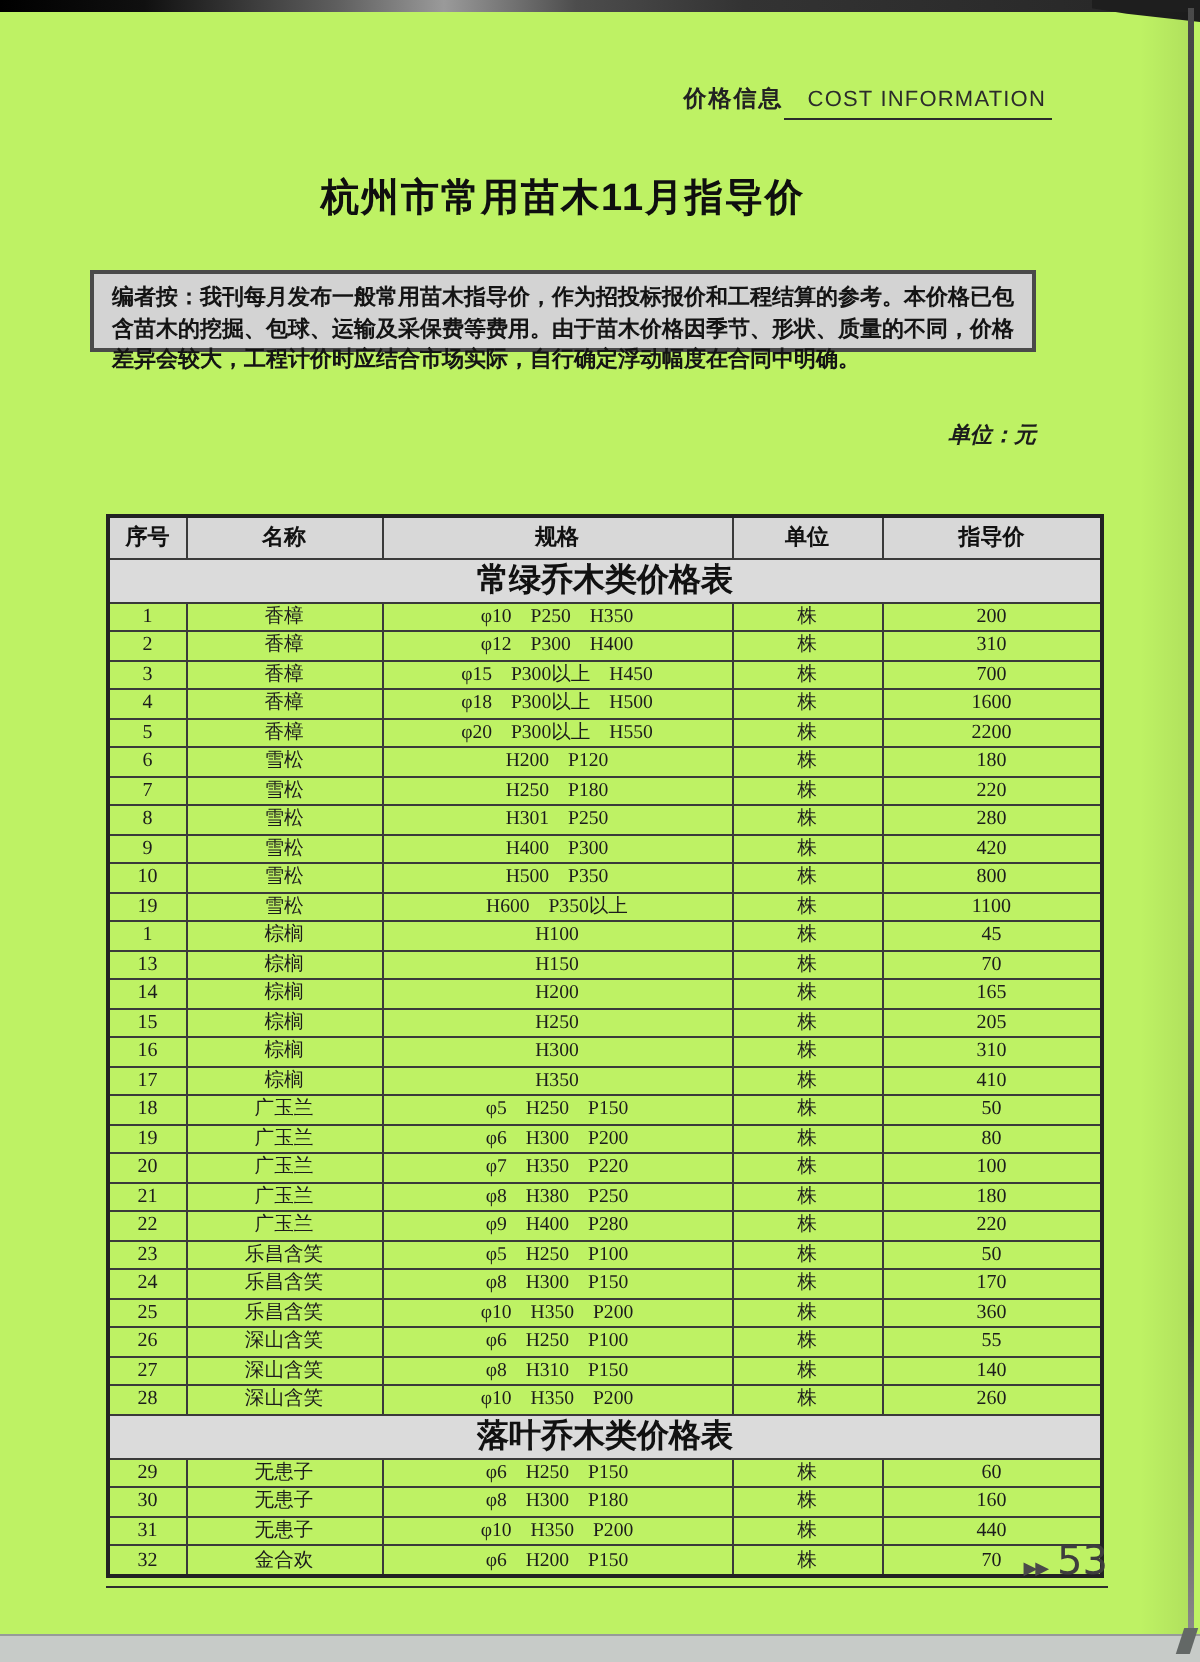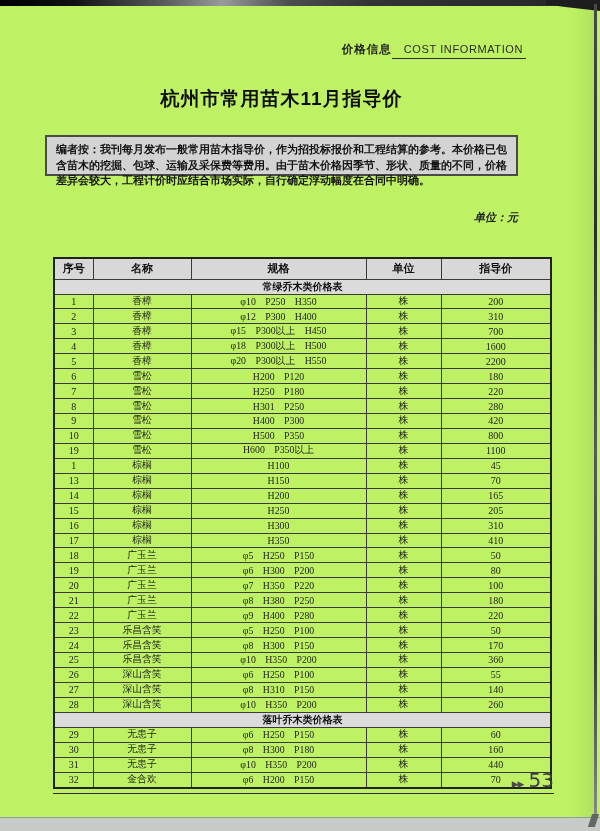--- a/index.html
+++ b/index.html
@@ -40,21 +40,21 @@
     font-size:11px; color:#1c1c1c; }
   
   .price-table { position:absolute; top:228px; left:53px; width:497px; height:532px;
     border-collapse:collapse; table-layout:fixed;
     font-family:"Liberation Serif", serif;margin-top:29px; }
   .price-table th, .price-table td { border:1px solid #3a3a3a; text-align:center;
     vertical-align:middle; overflow:hidden; white-space:nowrap; }
   .price-table { border:2px solid #222; }
   .price-table th { height:21px; background:#d8d8d8; font-size:11px;
     font-family:"Liberation Sans", sans-serif; font-weight:bold; color:#111; }
-  .section-row td { height:14px; background:#dbdbdb; font-size:10px; font-weight:bold;
+  .section-row td { height:14px; background:#dbdbdb; font-size:16px; font-weight:bold;
     font-family:"Liberation Sans", sans-serif; color:#111; }
   .data-row td { font-size:9.8px; color:#1c1c1c; }
   .data-row .col-2 { word-spacing:7px; }
   .data-row .col-0, .data-row .col-4 { font-size:10px; }
   
   .footer-slogan { position:absolute; top:768px; right:46px; display:flex;
     align-items:baseline; }
   .footer-slogan .slogan { font-size:10px; font-weight:bold; color:#2e2e2e; letter-spacing:0.5px; }
   .footer-slogan .arrows { font-size:9px; color:#4a4a4a; margin:0 5px 0 4px; letter-spacing:-1px; }
   .footer-slogan .page-num { font-size:20px; color:#3d3d3d; font-family:"DejaVu Sans", sans-serif; }

